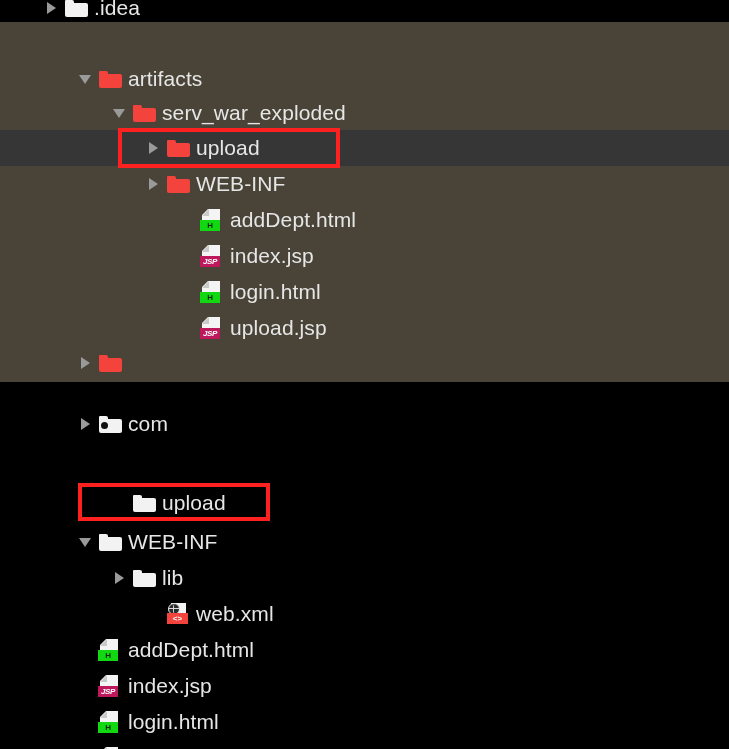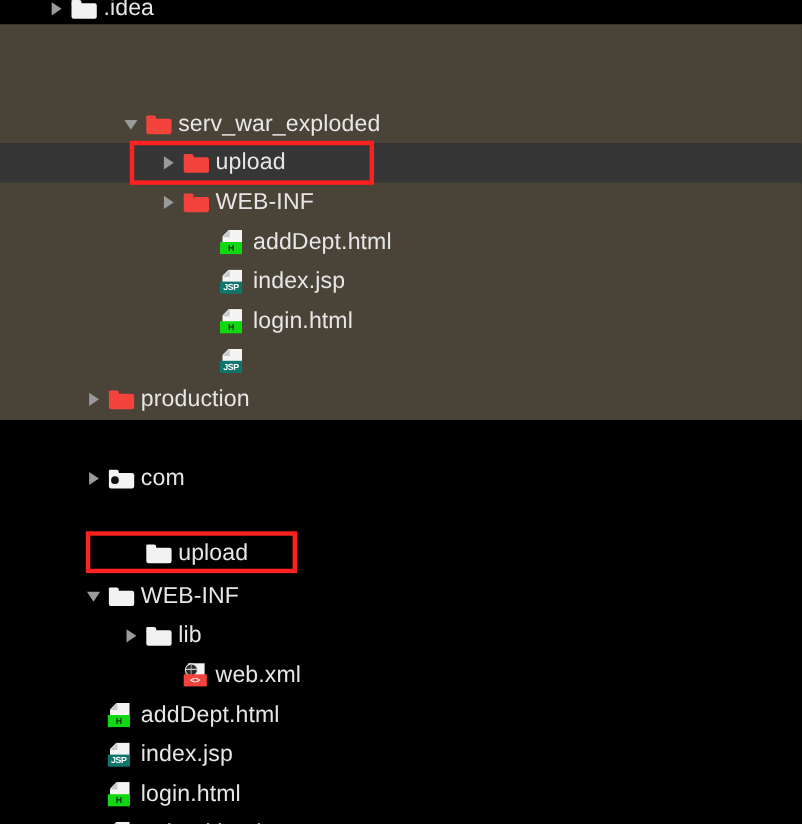--- a/index.html
+++ b/index.html
@@ -133,21 +133,21 @@
     display: flex;
     align-items: center;
     justify-content: center;
     font-size: 8px;
     font-weight: bold;
     font-family: "Liberation Sans", sans-serif;
     line-height: 1;
     letter-spacing: -0.3px;
   }
   .page .badge.green { background: #12d812; color: #0b2b0b; }
-  .page .badge.red { background: #0f766e; color: #ffffff; }
+  .page .badge.red { background: #be185d; color: #ffffff; font-style: italic; }
 
   
   .xmlicon {
     position: absolute;
     left: 2px; top: 7px;
     width: 20px; height: 21px;
   }
   .xmlicon .sheet {
     position: absolute;
     left: 3px; top: 0;
@@ -218,20 +218,31 @@
       <div style="flex: 0 0 42px;"></div>
       <div class="arrow right"></div>
       <div class="icon">
         <div class="folder white">
           <div class="tab"></div>
           <div class="body"></div>
         </div>
       </div>
       <div class="label">.idea</div>
     </div>
+    <div class="row" style="top: 61px;">
+      <div style="flex: 0 0 76px;"></div>
+      <div class="arrow down"></div>
+      <div class="icon">
+        <div class="folder red">
+          <div class="tab"></div>
+          <div class="body"></div>
+        </div>
+      </div>
+      <div class="label">artifacts</div>
+    </div>
     <div class="row" style="top: 95px;">
       <div style="flex: 0 0 110px;"></div>
       <div class="arrow down"></div>
       <div class="icon">
         <div class="folder red">
           <div class="tab"></div>
           <div class="body"></div>
         </div>
       </div>
       <div class="label">serv_war_exploded</div>
@@ -297,33 +308,33 @@
     <div class="row" style="top: 310px;">
       <div style="flex: 0 0 178px;"></div>
       <div class="arrow none"></div>
       <div class="icon">
         <div class="page">
           <div class="sheet"></div>
           <div class="fold"></div>
           <div class="badge red">JSP</div>
         </div>
       </div>
+      <div class="label">upload.jsp</div>
     </div>
     <div class="row" style="top: 345px;">
       <div style="flex: 0 0 76px;"></div>
       <div class="arrow right"></div>
       <div class="icon">
         <div class="folder red">
           <div class="tab"></div>
           <div class="body"></div>
         </div>
       </div>
-      <div class="label">production</div>
-    </div>
-    <div class="row" style="top: 417px;">
+    </div>
+    <div class="row" style="top: 406px;">
       <div style="flex: 0 0 76px;"></div>
       <div class="arrow right"></div>
       <div class="icon">
         <div class="folder white">
           <div class="tab"></div>
           <div class="body"></div>
           <div class="dot black"></div>
         </div>
       </div>
       <div class="label">com</div>

